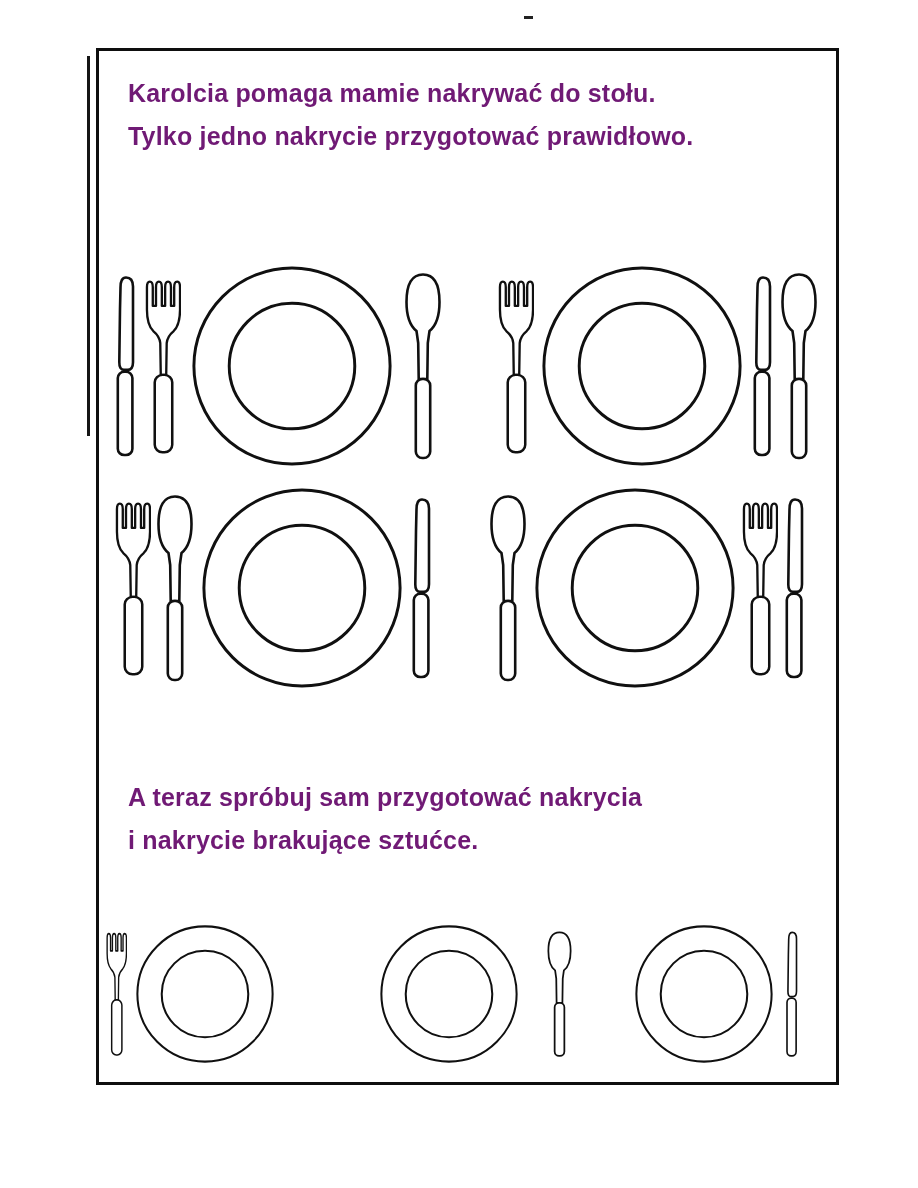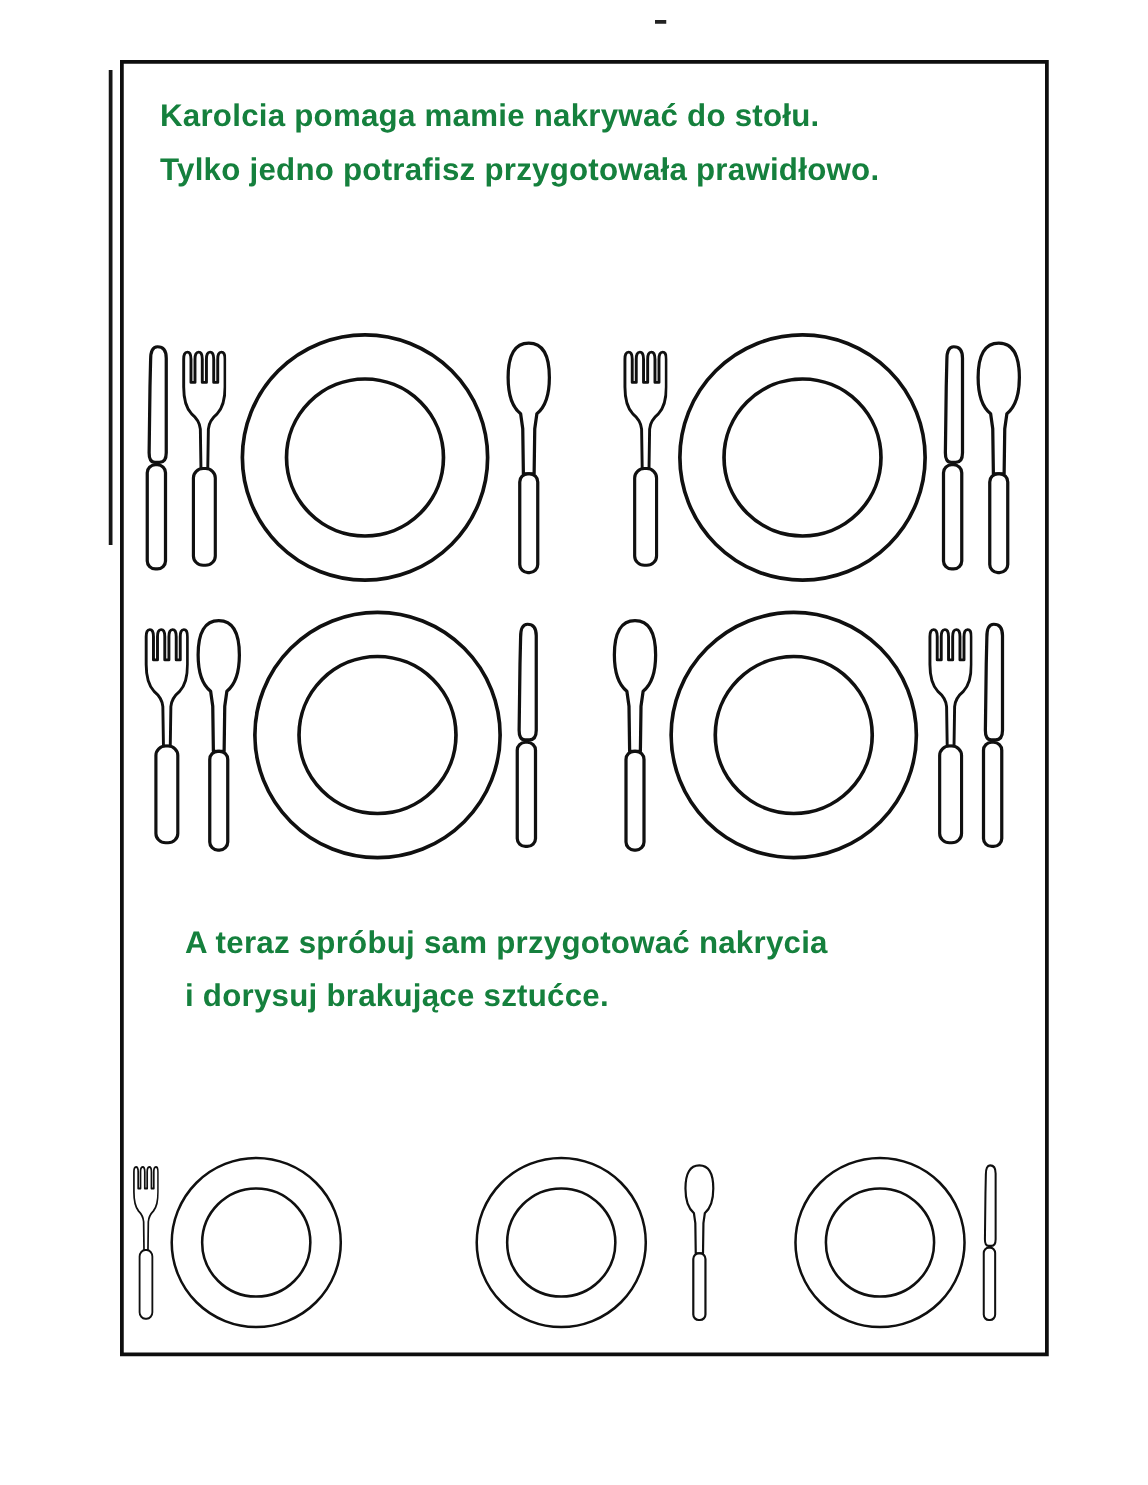--- a/index.html
+++ b/index.html
@@ -16,24 +16,24 @@
   .scan-streak{
     position:absolute;left:87px;top:56px;width:3px;height:380px;
     background:#161616;
   }
   .scan-dot{
     position:absolute;left:524px;top:16px;width:9px;height:3px;background:#222;
   }
   .textblock{
     position:absolute;left:29px;
     font-size:25px;font-weight:700;letter-spacing:0.2px;line-height:43px;
-    white-space:nowrap;color:#15803d;
+    white-space:nowrap;color:#701a75;
   }
   .textblock.intro{top:21px;}
-  .textblock.task{top:682px;margin-left:20px;}
+  .textblock.task{top:725px;}
   .setting{position:absolute;display:flex;align-items:center;}
   .setting svg{flex:none;display:block;}
   
   .s1{left:14px;top:212px;gap:8px;}
   .s2{left:399px;top:212px;gap:5px;}
   .s3{left:16px;top:434px;gap:4px;}
   .s4{left:389px;top:434px;gap:4px;}
   
   .s5{left:7px;top:872px;gap:7px;}
   .s6{left:279px;top:872px;gap:26px;}
@@ -72,21 +72,21 @@
   </defs>
 </svg>
 
 <div class="scan-streak"></div>
 <div class="scan-dot"></div>
 
 <div class="sheet">
 
   <div class="textblock intro">
     <div>Karolcia pomaga mamie nakrywać do stołu.</div>
-    <div>Tylko jedno potrafisz przygotowała prawidłowo.</div>
+    <div>Tylko jedno nakrycie przygotować prawidłowo.</div>
   </div>
 
   <div class="setting big s1">
       <svg class="item i-knife" viewBox="0 0 24 190" preserveAspectRatio="none">
         <use href="#sym-knife"></use>
       </svg>
       <svg class="item i-fork" viewBox="0 0 37 190" preserveAspectRatio="none">
         <use href="#sym-fork"></use>
       </svg>
       <svg class="item i-plate" viewBox="0 0 210 210" preserveAspectRatio="none">
@@ -134,21 +134,21 @@
       <svg class="item i-fork" viewBox="0 0 37 190" preserveAspectRatio="none">
         <use href="#sym-fork"></use>
       </svg>
       <svg class="item i-knife" viewBox="0 0 24 190" preserveAspectRatio="none">
         <use href="#sym-knife"></use>
       </svg>
     </div>
 
   <div class="textblock task">
     <div>A teraz spróbuj sam przygotować nakrycia</div>
-    <div>i dorysuj brakujące sztućce.</div>
+    <div>i nakrycie brakujące sztućce.</div>
   </div>
 
   <div class="setting small s5">
       <svg class="item i-fork" viewBox="0 0 37 190" preserveAspectRatio="none">
         <use href="#sym-fork"></use>
       </svg>
       <svg class="item i-plate" viewBox="0 0 210 210" preserveAspectRatio="none">
         <use href="#sym-plate"></use>
       </svg>
     </div>

